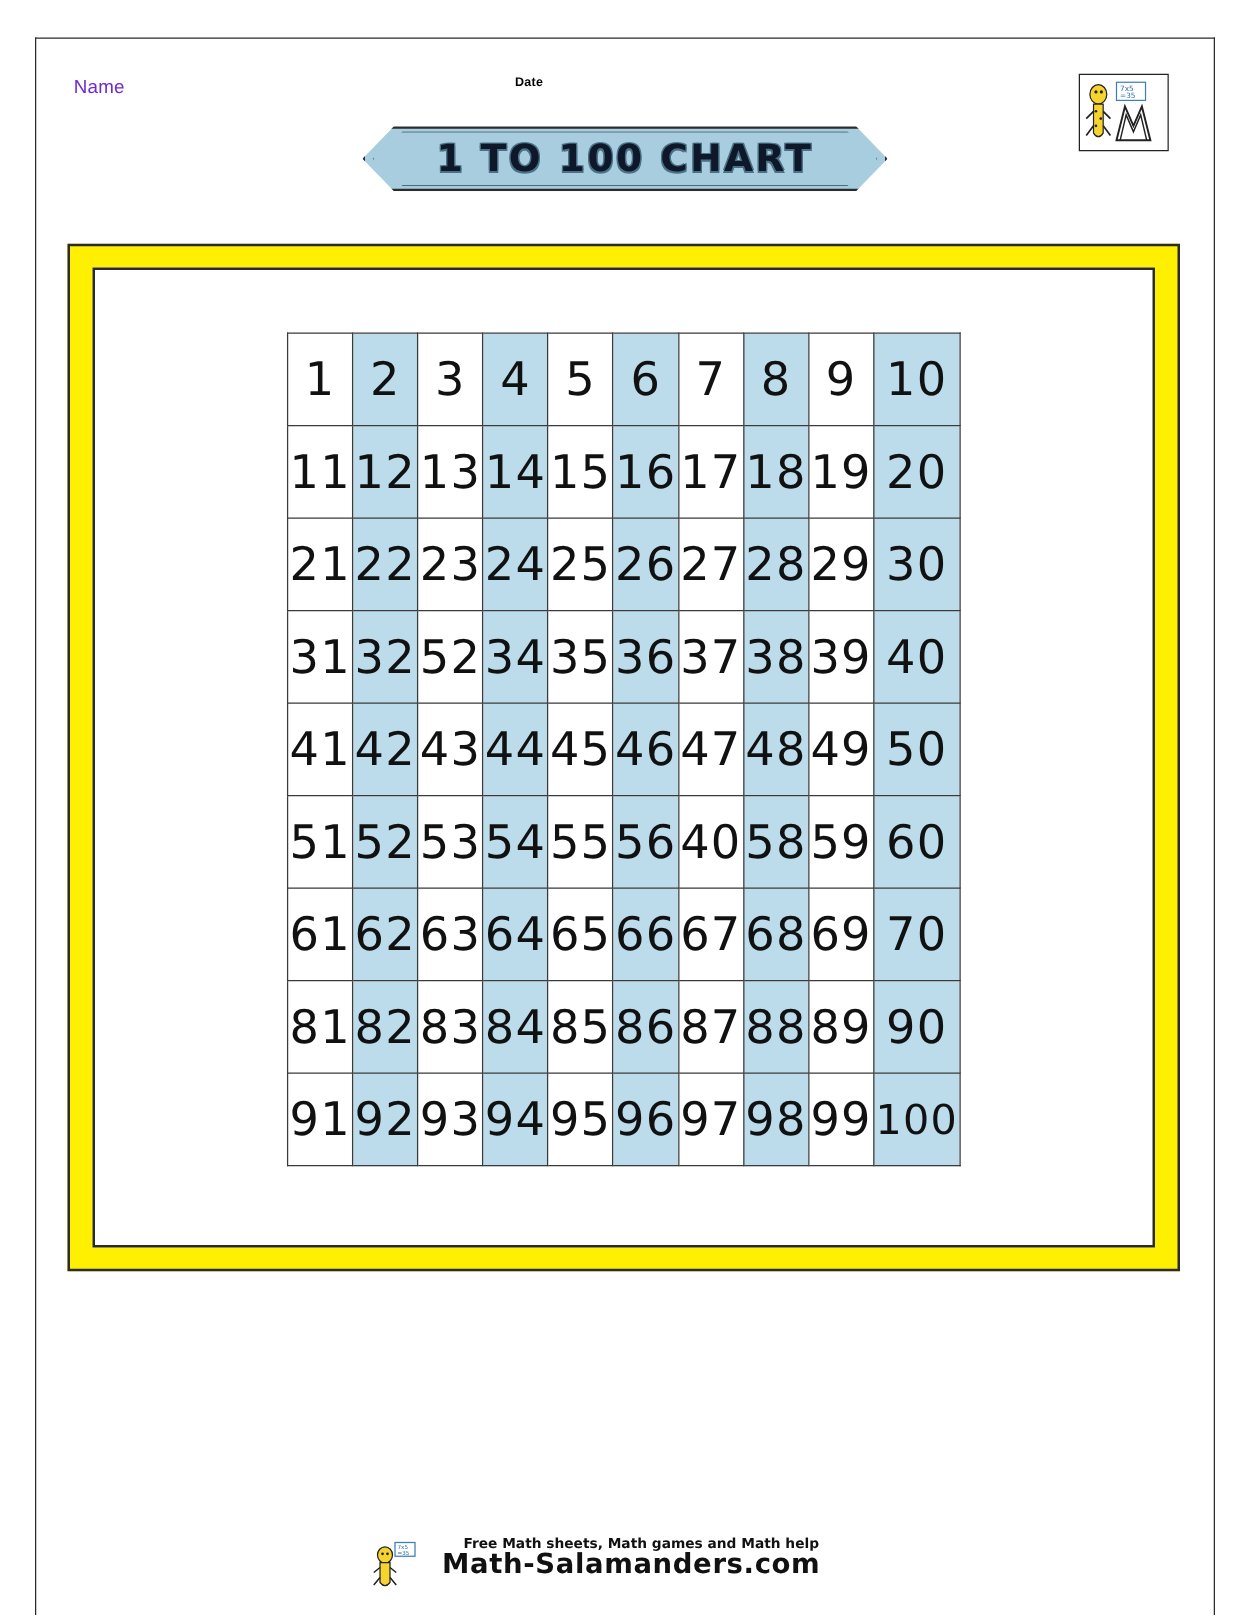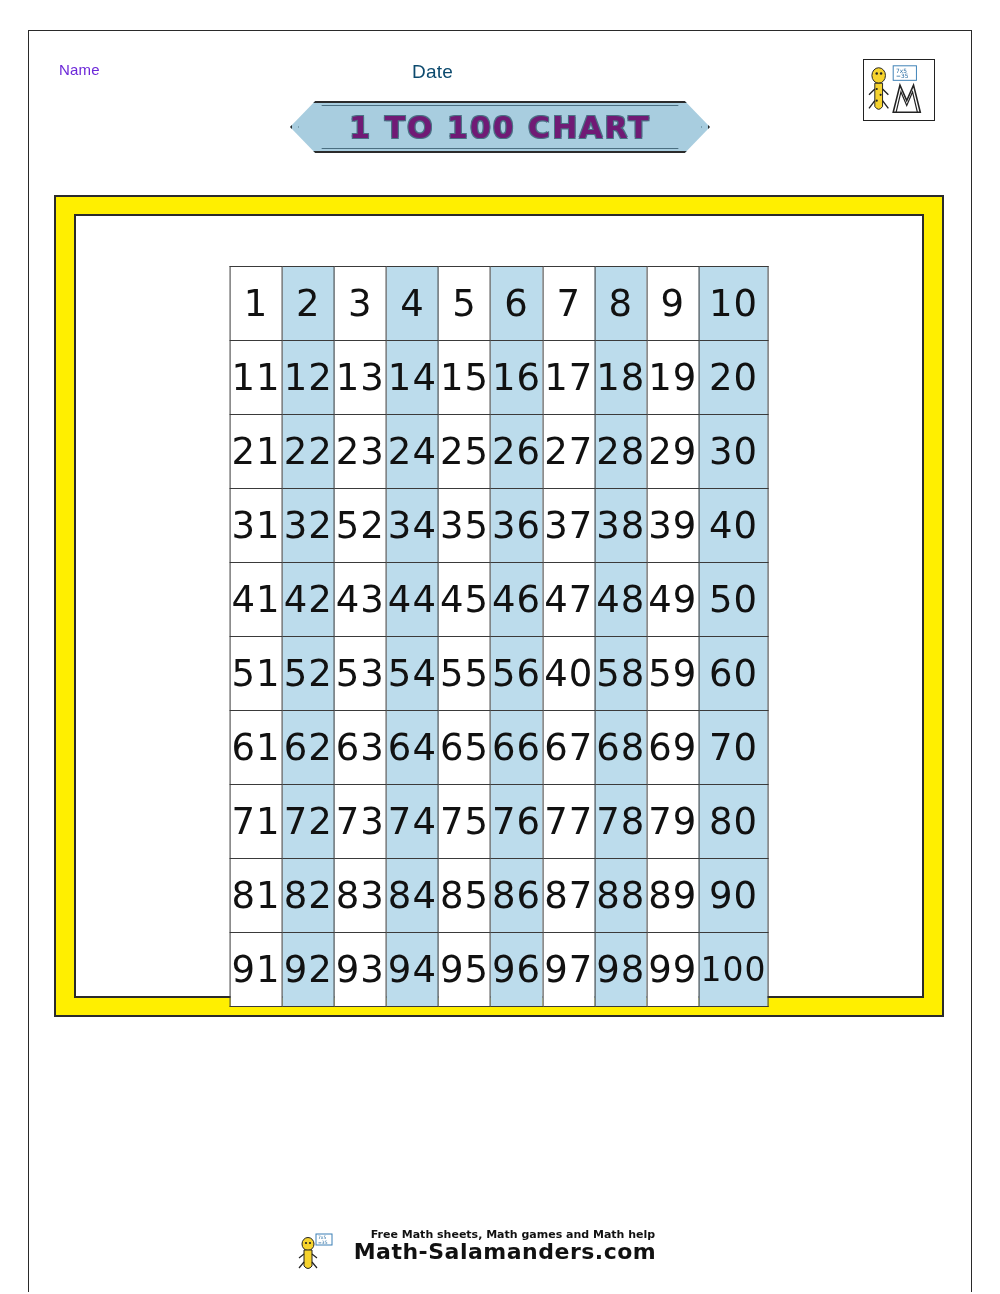--- a/index.html
+++ b/index.html
@@ -35,23 +35,24 @@
     left: 30px;
     top: 30px;
     font-size: 15px;
     color: #6d28d9;
     letter-spacing: 0.2px;
   }
   .hdr-date {
     position: absolute;
     left: 383px;
     top: 30px;
-    font-size: 19px;
-    color: #0c4a6e;
+    font-size: 10px;
+    color: #000000;
     letter-spacing: 0.2px;
+    font-weight: bold;
   }
 
   .logo-box {
     position: absolute;
     right: 36px;
     top: 28px;
     width: 72px;
     height: 62px;
     border: 1px solid #222;
     background: #fff;
@@ -94,21 +95,21 @@
     clip-path: polygon(0% 50%, 6% 0%, 94% 0%, 100% 50%, 94% 100%, 6% 100%);
     pointer-events: none;
   }
   .banner-text {
     position: relative;
     z-index: 3;
     font-family: "DejaVu Sans", sans-serif;
     font-size: 30px;
     font-weight: 700;
     letter-spacing: 2px;
-    color: #701a75;
+    color: #0f172a;
     text-shadow: 1px 1px 0 #4b7185, -1px 1px 0 #4b7185, 1px -1px 0 #4b7185, -1px -1px 0 #4b7185;
   }
 
   
   .chart-frame {
     position: absolute;
     left: 25px;
     top: 164px;
     width: 890px;
     height: 822px;
@@ -310,32 +311,20 @@
               <td>61</td>
               <td class="sh">62</td>
               <td>63</td>
               <td class="sh">64</td>
               <td>65</td>
               <td class="sh">66</td>
               <td>67</td>
               <td class="sh">68</td>
               <td>69</td>
               <td class="sh">70</td>
-            </tr>
-            <tr>
-              <td>71</td>
-              <td class="sh">72</td>
-              <td>73</td>
-              <td class="sh">74</td>
-              <td>75</td>
-              <td class="sh">76</td>
-              <td>77</td>
-              <td class="sh">78</td>
-              <td>79</td>
-              <td class="sh">80</td>
             </tr>
             <tr>
               <td>81</td>
               <td class="sh">82</td>
               <td>83</td>
               <td class="sh">84</td>
               <td>85</td>
               <td class="sh">86</td>
               <td>87</td>
               <td class="sh">88</td>

